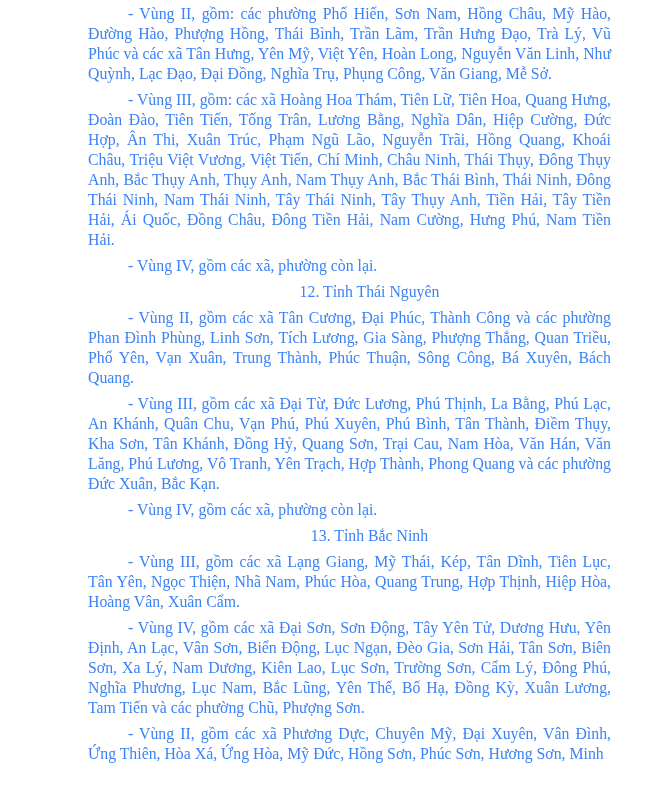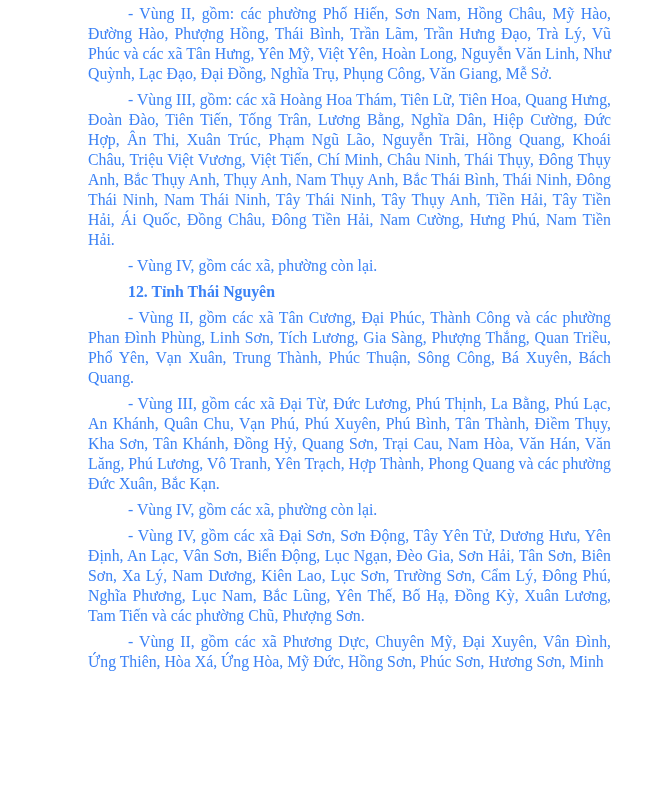--- a/index.html
+++ b/index.html
@@ -24,30 +24,32 @@
   }
   .para {
     margin: 0 0 6px 0;
     text-indent: 40px;
     text-align: justify;
     text-justify: inter-word;
   }
   .heading {
     margin: 2px 0 6px 0;
     text-indent: 40px;
-    text-align: left;
-    font-weight: bold;
+    text-align: center;
+    font-weight: normal;
   }
 </style>
 </head>
 <body>
 
 <div class="page">
   <p class="para">- Vùng II, gồm: các phường Phố Hiến, Sơn Nam, Hồng Châu, Mỹ Hào, Đường Hào, Phượng Hồng, Thái Bình, Trần Lãm, Trần Hưng Đạo, Trà Lý, Vũ Phúc và các xã Tân Hưng, Yên Mỹ, Việt Yên, Hoàn Long, Nguyễn Văn Linh, Như Quỳnh, Lạc Đạo, Đại Đồng, Nghĩa Trụ, Phụng Công, Văn Giang, Mễ Sở.</p>
   <p class="para">- Vùng III, gồm: các xã Hoàng Hoa Thám, Tiên Lữ, Tiên Hoa, Quang Hưng, Đoàn Đào, Tiên Tiến, Tống Trân, Lương Bằng, Nghĩa Dân, Hiệp Cường, Đức Hợp, Ân Thi, Xuân Trúc, Phạm Ngũ Lão, Nguyễn Trãi, Hồng Quang, Khoái Châu, Triệu Việt Vương, Việt Tiến, Chí Minh, Châu Ninh, Thái Thụy, Đông Thụy Anh, Bắc Thụy Anh, Thụy Anh, Nam Thụy Anh, Bắc Thái Bình, Thái Ninh, Đông Thái Ninh, Nam Thái Ninh, Tây Thái Ninh, Tây Thụy Anh, Tiền Hải, Tây Tiền Hải, Ái Quốc, Đồng Châu, Đông Tiền Hải, Nam Cường, Hưng Phú, Nam Tiền Hải.</p>
   <p class="para">- Vùng IV, gồm các xã, phường còn lại.</p>
   <p class="heading">12. Tỉnh Thái Nguyên</p>
   <p class="para">- Vùng II, gồm các xã Tân Cương, Đại Phúc, Thành Công và các phường Phan Đình Phùng, Linh Sơn, Tích Lương, Gia Sàng, Phượng Thắng, Quan Triều, Phổ Yên, Vạn Xuân, Trung Thành, Phúc Thuận, Sông Công, Bá Xuyên, Bách Quang.</p>
   <p class="para">- Vùng III, gồm các xã Đại Từ, Đức Lương, Phú Thịnh, La Bằng, Phú Lạc, An Khánh, Quân Chu, Vạn Phú, Phú Xuyên, Phú Bình, Tân Thành, Điềm Thụy, Kha Sơn, Tân Khánh, Đồng Hỷ, Quang Sơn, Trại Cau, Nam Hòa, Văn Hán, Văn Lăng, Phú Lương, Vô Tranh, Yên Trạch, Hợp Thành, Phong Quang và các phường Đức Xuân, Bắc Kạn.</p>
   <p class="para">- Vùng IV, gồm các xã, phường còn lại.</p>
+  <p class="heading">13. Tỉnh Bắc Ninh</p>
+  <p class="para">- Vùng III, gồm các xã Lạng Giang, Mỹ Thái, Kép, Tân Dĩnh, Tiên Lục, Tân Yên, Ngọc Thiện, Nhã Nam, Phúc Hòa, Quang Trung, Hợp Thịnh, Hiệp Hòa, Hoàng Vân, Xuân Cẩm.</p>
   <p class="para">- Vùng IV, gồm các xã Đại Sơn, Sơn Động, Tây Yên Tử, Dương Hưu, Yên Định, An Lạc, Vân Sơn, Biển Động, Lục Ngạn, Đèo Gia, Sơn Hải, Tân Sơn, Biên Sơn, Xa Lý, Nam Dương, Kiên Lao, Lục Sơn, Trường Sơn, Cẩm Lý, Đông Phú, Nghĩa Phương, Lục Nam, Bắc Lũng, Yên Thế, Bố Hạ, Đồng Kỳ, Xuân Lương, Tam Tiến và các phường Chũ, Phượng Sơn.</p>
   <p class="para">- Vùng II, gồm các xã Phương Dực, Chuyên Mỹ, Đại Xuyên, Vân Đình, Ứng Thiên, Hòa Xá, Ứng Hòa, Mỹ Đức, Hồng Sơn, Phúc Sơn, Hương Sơn, Minh</p>
 </div>
 
 </body></html>

